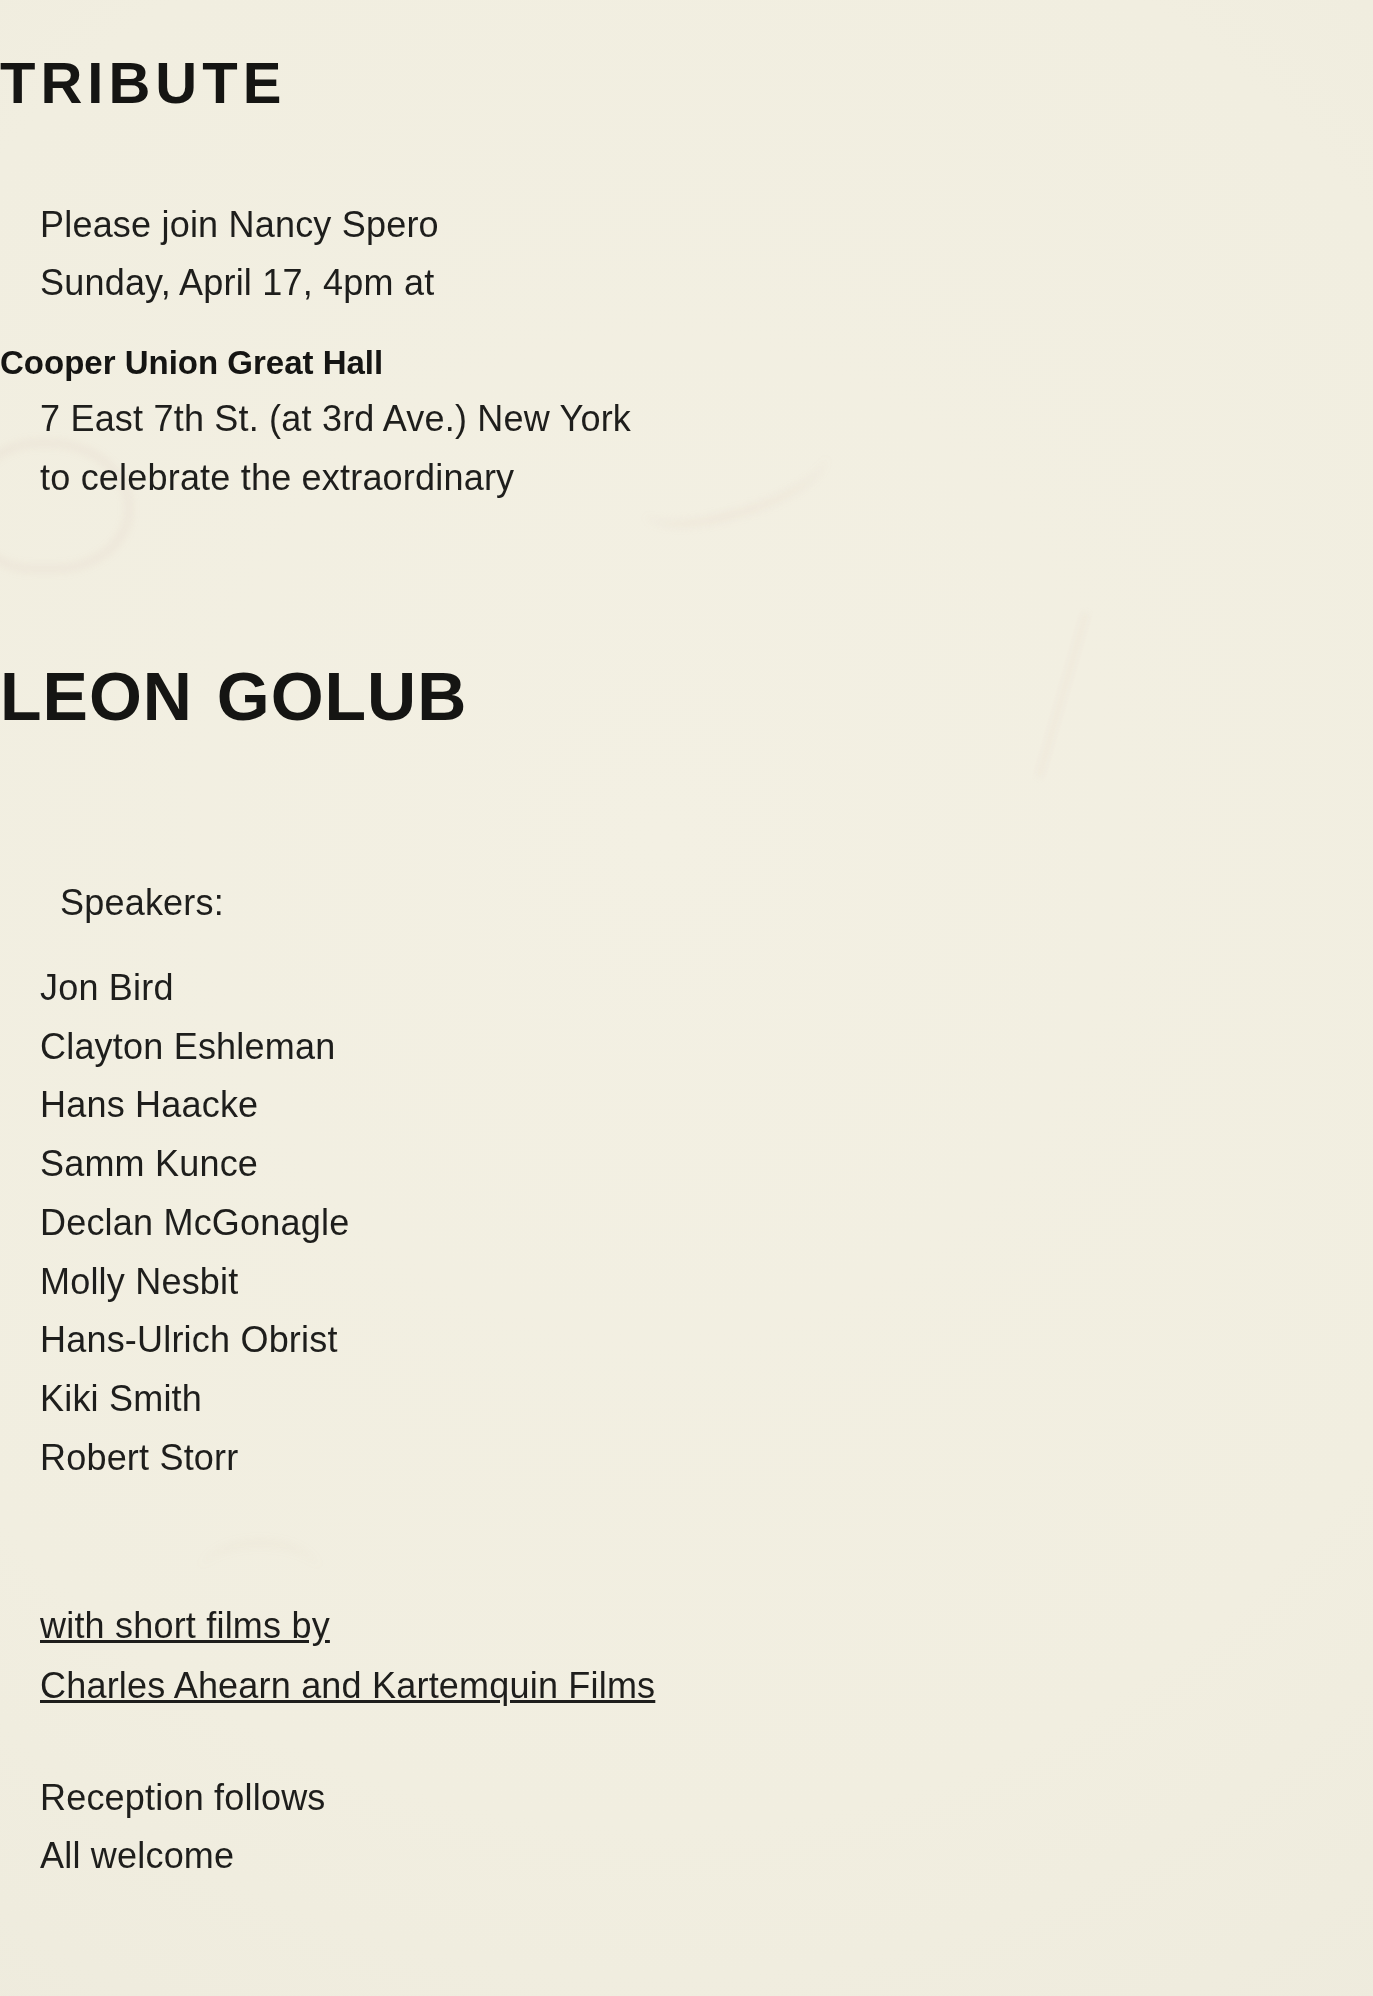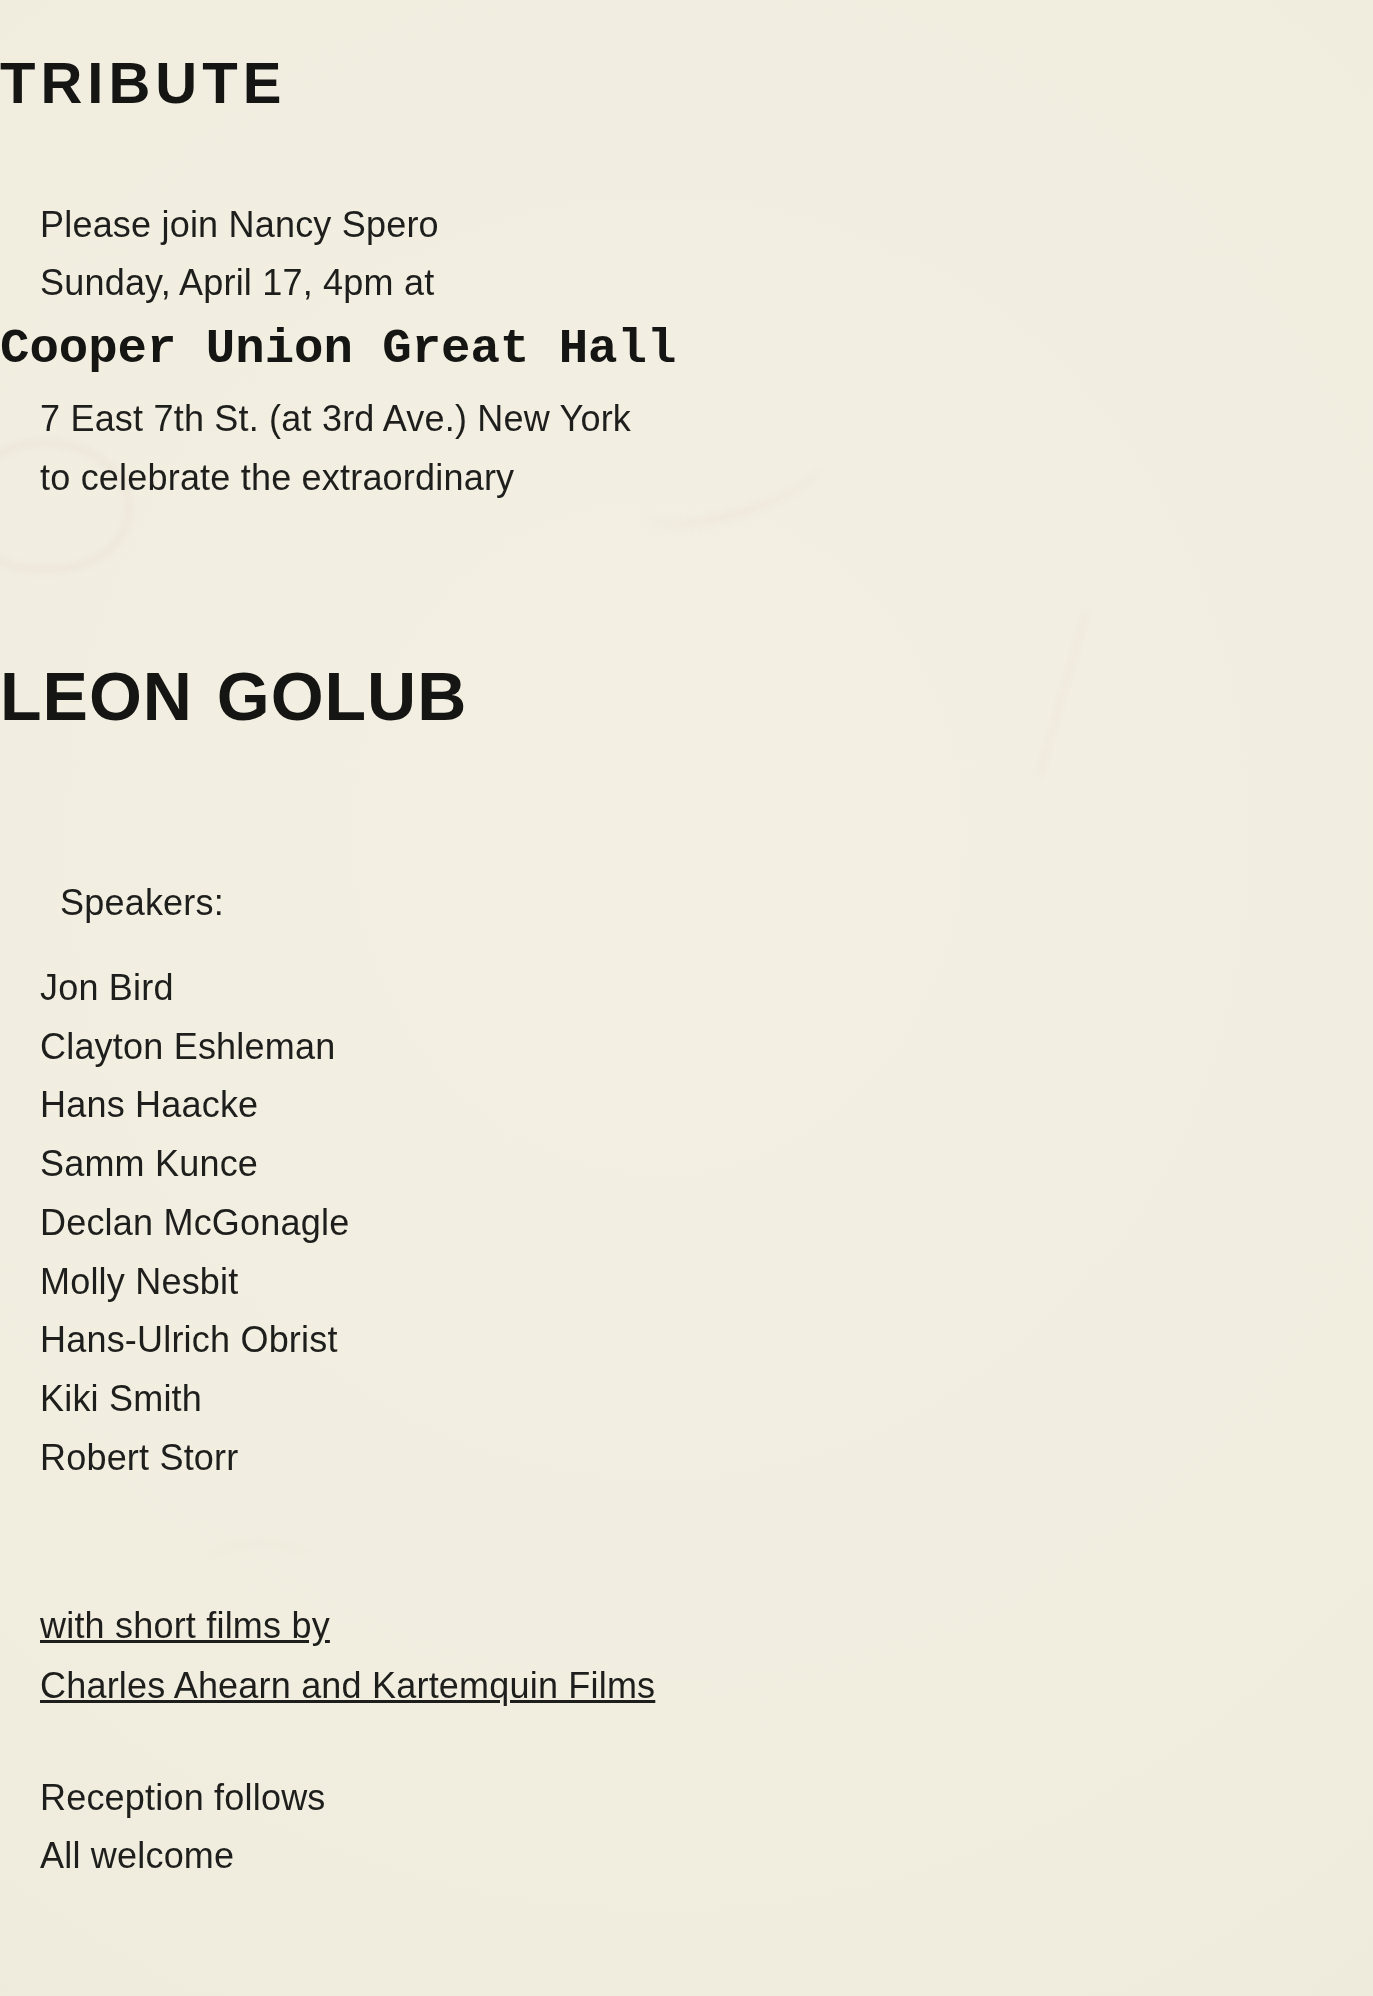--- a/index.html
+++ b/index.html
@@ -71,26 +71,25 @@
     color: var(--ink-bold, #151513);
   }
   .body-text {
     font-size: 36px;
     line-height: 58px;
     letter-spacing: 0.2px;
     padding-left: 40px;
   }
   .intro   { top: 196px; }
   .venue {
-    top: 320px;
-    font-size: 49px;
+    top: 334px;
+    font-size: 33px;
     font-weight: bold;
     line-height: 58px;
     color: var(--ink-bold, #151513);
-    font-family: Liberation Mono, monospace;
   }
   .address { top: 390px; line-height: 58.5px; }
   .honoree {
     top: 662px;
     font-size: 68px;
     font-weight: bold;
     letter-spacing: 1px;
     word-spacing: 4px;
     line-height: 1;
     color: var(--ink-bold, #151513);

